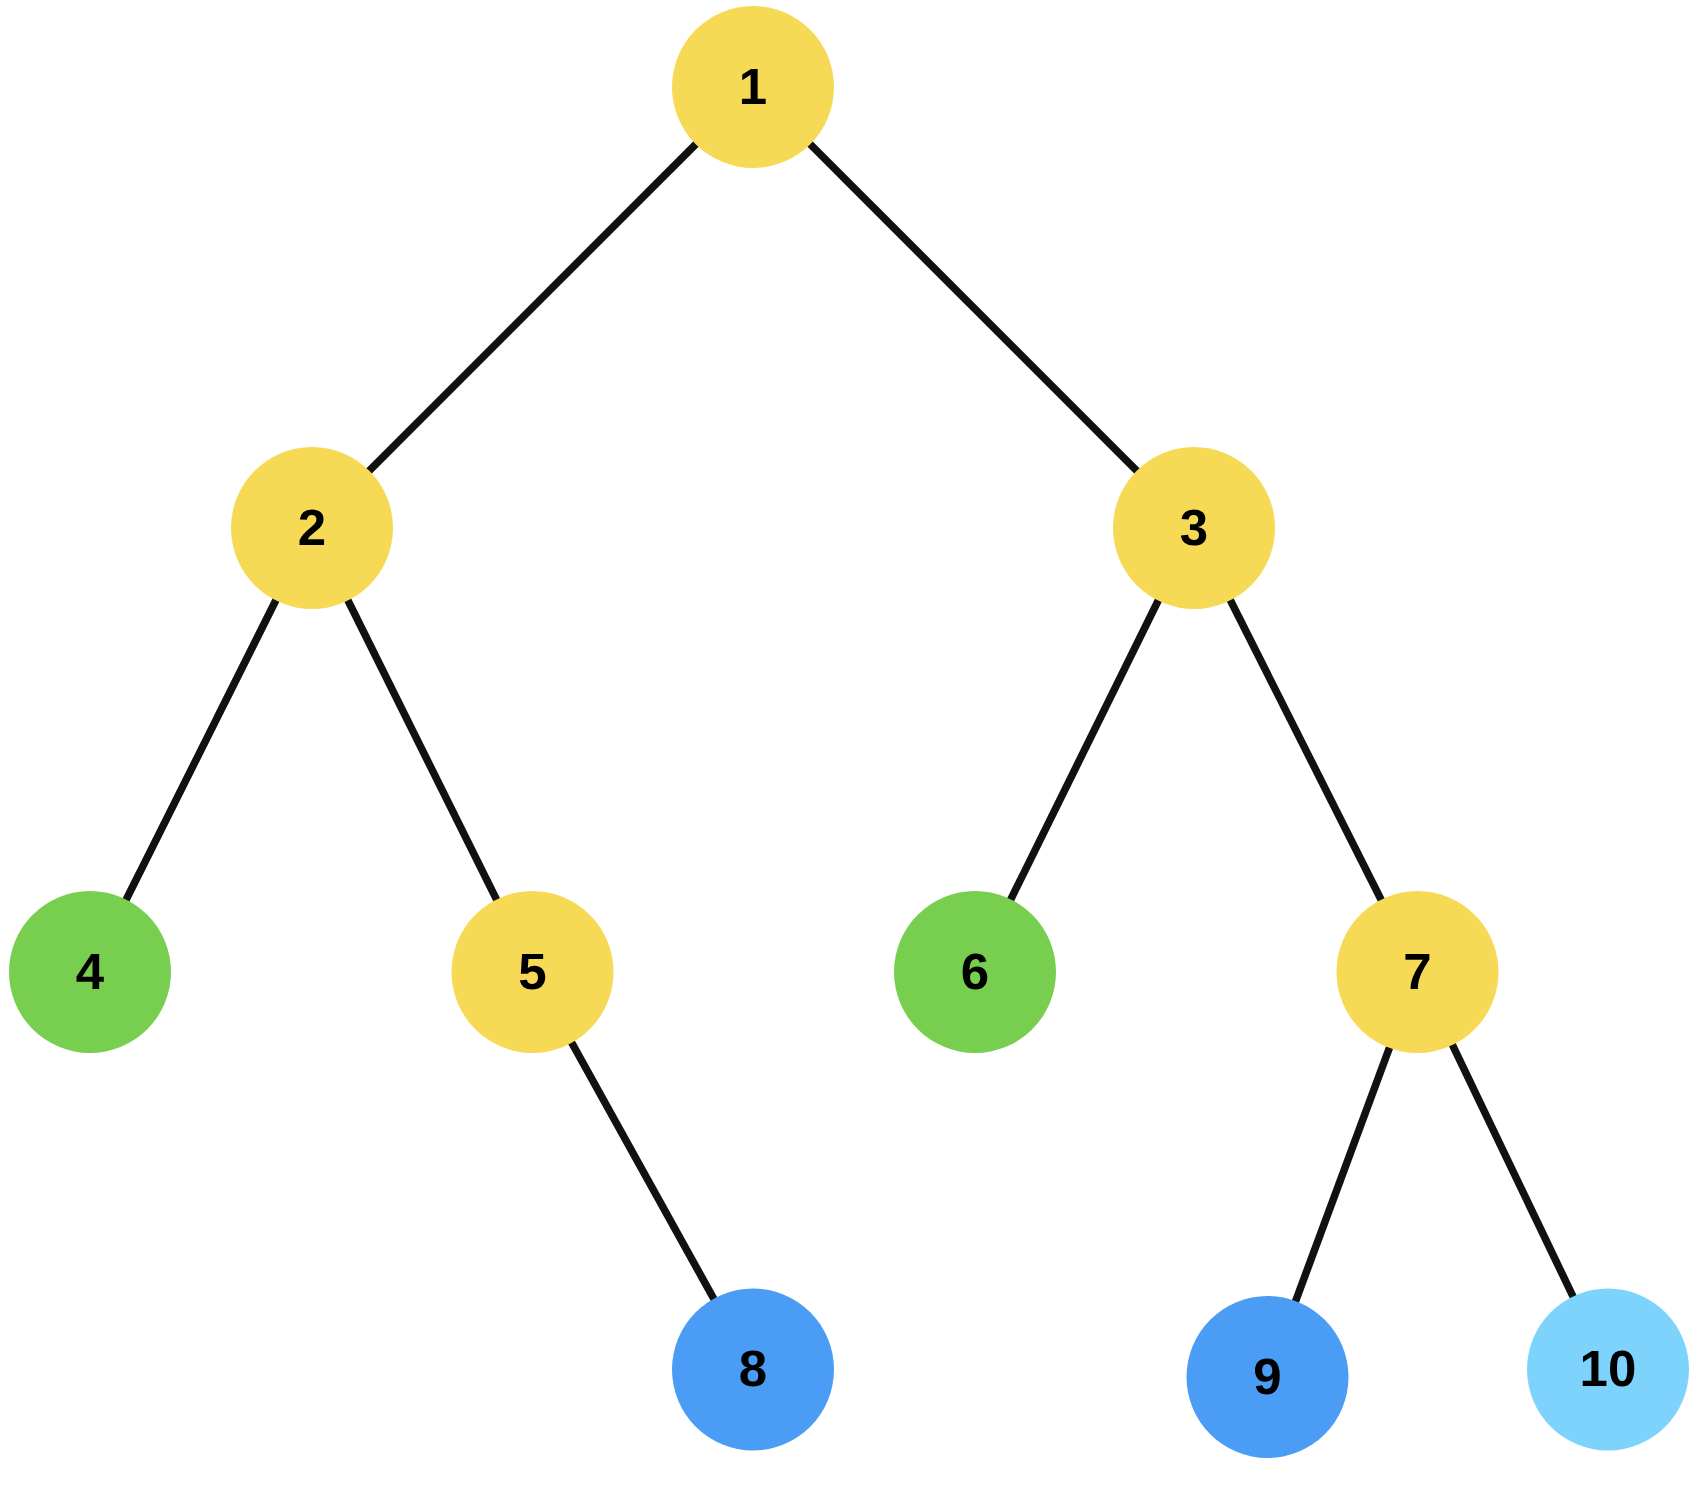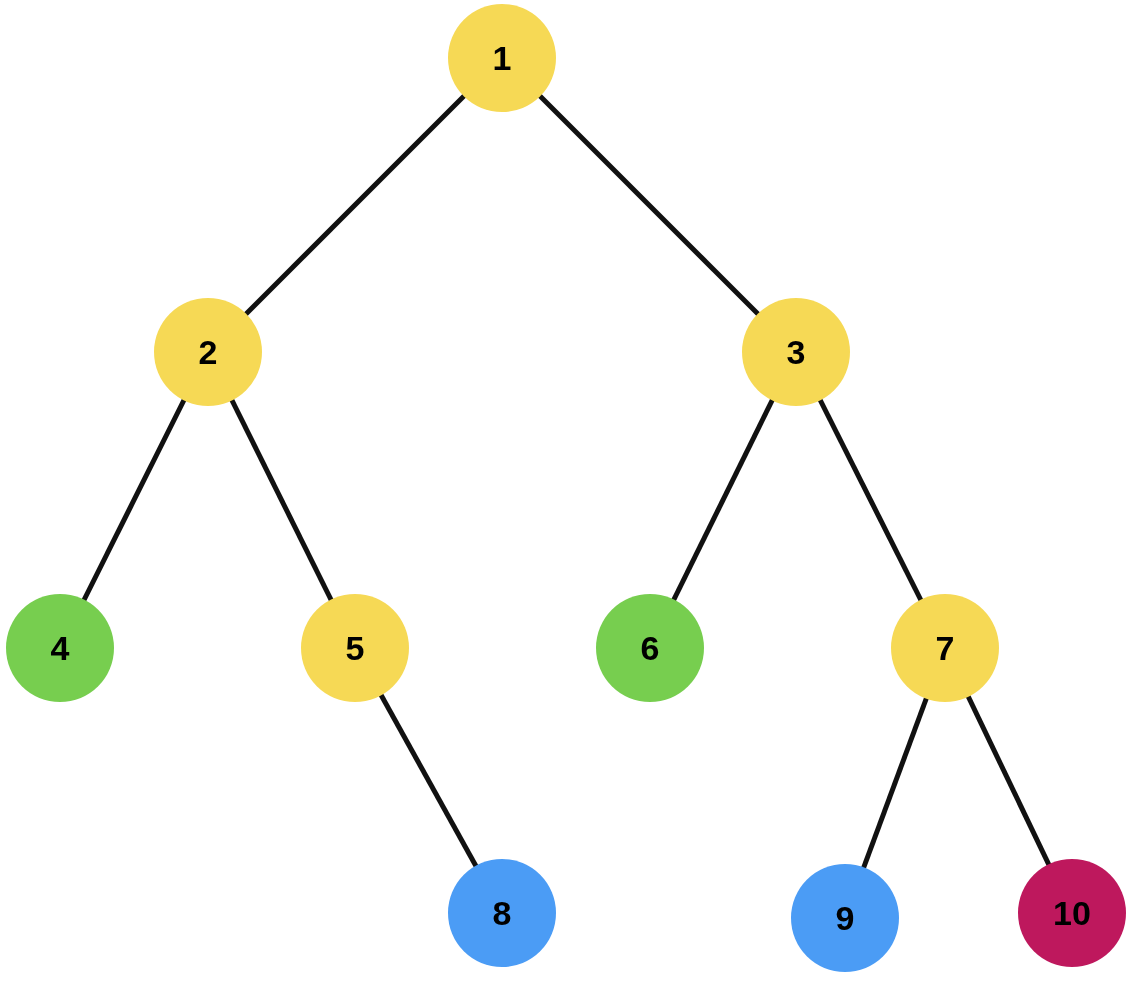--- a/index.html
+++ b/index.html
@@ -76,17 +76,17 @@
       </div>
       <div class="tree-node" style="left: 891px; top: 594px; width: 108px; height: 108px; background: rgb(246, 217, 85);">
         <span class="tree-node-label" style="font-size: 34px; color: rgb(0, 0, 0);">7</span>
       </div>
       <div class="tree-node" style="left: 448px; top: 859px; width: 108px; height: 108px; background: rgb(75, 156, 245);">
         <span class="tree-node-label" style="font-size: 34px; color: rgb(0, 0, 0);">8</span>
       </div>
       <div class="tree-node" style="left: 791px; top: 864px; width: 108px; height: 108px; background: rgb(75, 156, 245);">
         <span class="tree-node-label" style="font-size: 34px; color: rgb(0, 0, 0);">9</span>
       </div>
-      <div class="tree-node" style="left: 1018px; top: 859px; width: 108px; height: 108px; background: #be185d;">
+      <div class="tree-node" style="left: 1018px; top: 859px; width: 108px; height: 108px; background: #7dd3fc;">
         <span class="tree-node-label" style="font-size: 34px; color: rgb(0, 0, 0);">10</span>
       </div>
     </div>
 </div>
 
 </body></html>

